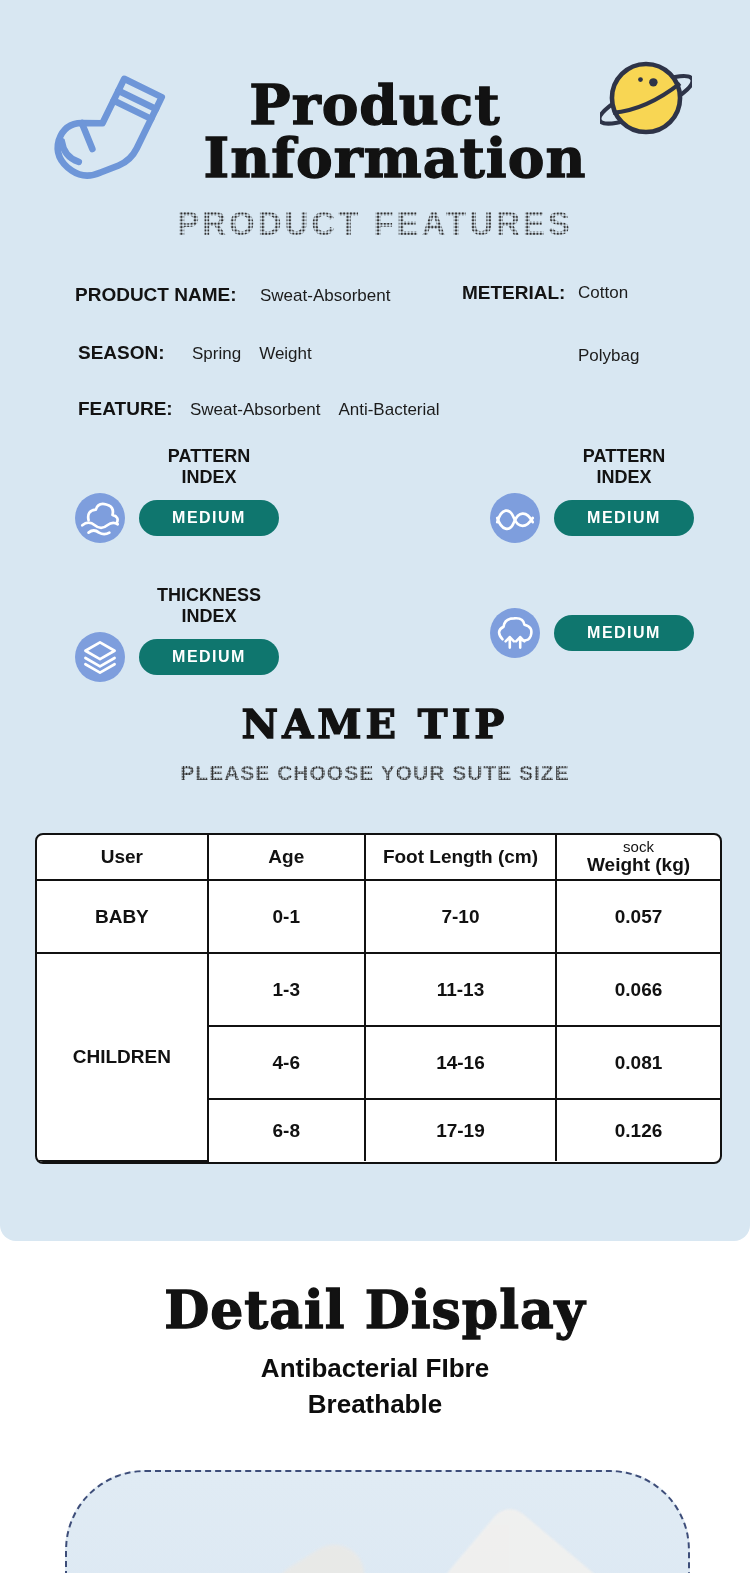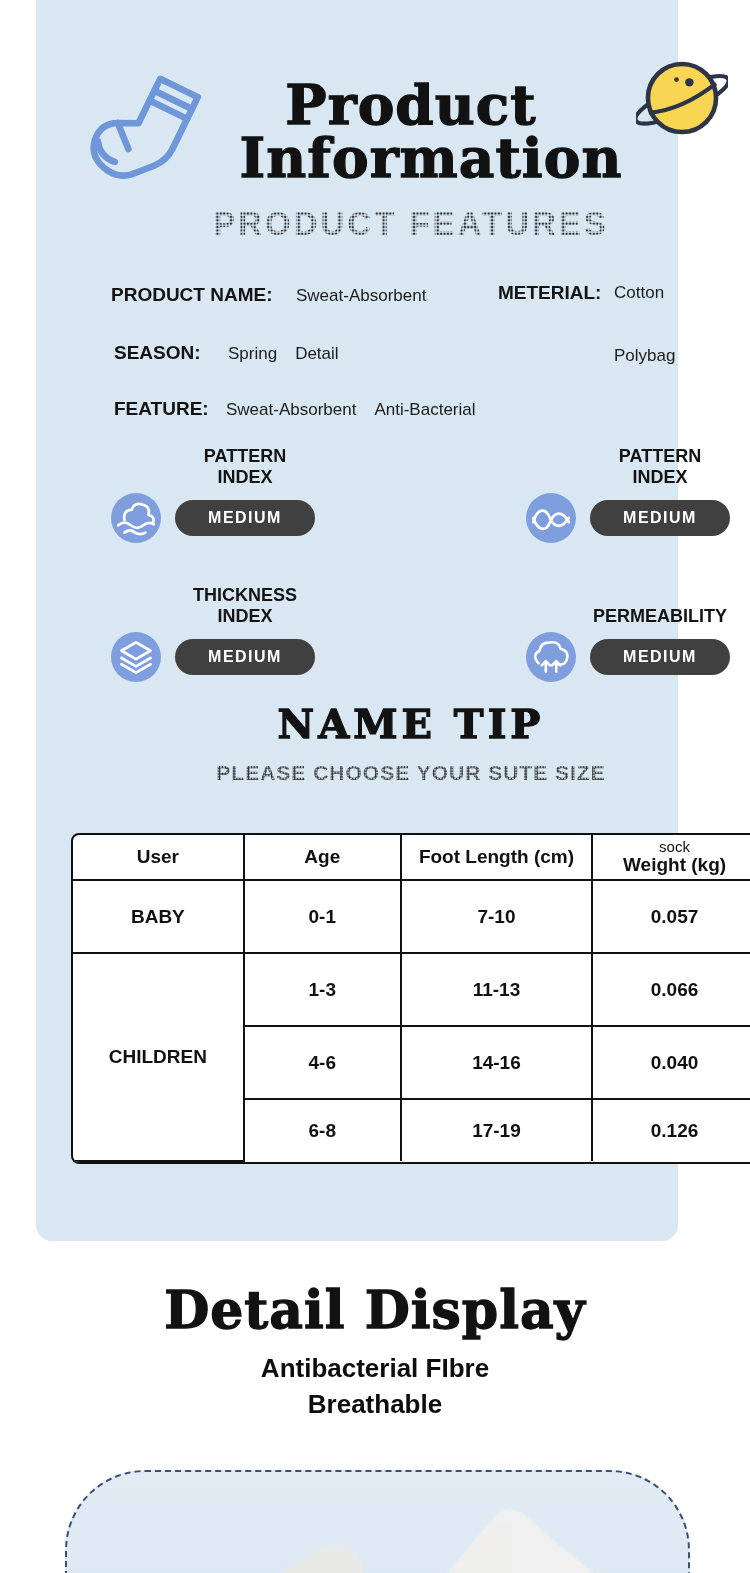--- a/index.html
+++ b/index.html
@@ -6,24 +6,23 @@
   .page{
     position:relative;
     width:750px;height:1573px;
     overflow:hidden;
     background:#ffffff;
     font-family:"Liberation Sans",sans-serif;
     color:#121212;
   }
   
   .blue-area{
-    position:absolute;left:0;top:0;width:642px;height:1241px;
+    position:absolute;left:0;top:0;width:750px;height:1241px;
     background:#d8e7f2;
     border-radius:0 0 16px 16px;
-    margin-left:36px;
   }
   .fat-serif{
     font-family:"DejaVu Serif",serif;
     font-weight:700;
     -webkit-text-stroke:1.3px #121212;
     color:#121212;
   }
   .hero-title{
     position:absolute;left:0;top:78px;width:750px;
     text-align:center;font-size:55px;line-height:53px;letter-spacing:1px;
@@ -61,21 +60,21 @@
   .badge{display:grid;grid-template-columns:50px 140px;column-gap:14px;}
   .badge-title{
     grid-column:2;align-self:end;
     min-height:44px;display:flex;flex-direction:column;justify-content:flex-end;
     text-align:center;font-size:18px;line-height:21px;font-weight:700;color:#131313;
     margin-bottom:5px;white-space:nowrap;
   }
   .badge-icon{grid-column:1;align-self:center;width:50px;height:50px;}
   .pill{
     grid-column:2;align-self:center;
-    height:36px;border-radius:18px;background:#404040;
+    height:36px;border-radius:18px;background:#0f766e;
     display:flex;align-items:center;justify-content:center;
     color:#ffffff;font-size:16px;font-weight:600;letter-spacing:1.5px;
   }
   
   .sizetip-title{
     position:absolute;left:0;top:700px;width:750px;
     text-align:center;font-size:40px;letter-spacing:4px;
   }
   
   .table-wrap{
@@ -160,21 +159,21 @@
     <div class="dotted dotted-big">PRODUCT FEATURES</div>
 
     <div class="specs">
       <span class="spec-label" style="left:75px;top:14px;">PRODUCT NAME:</span>
       <span class="spec-value" style="left:260px;top:16px;">Sweat-Absorbent</span>
       <span class="spec-label" style="left:462px;top:12px;">METERIAL:</span>
       <span class="spec-value" style="left:578px;top:13px;">Cotton</span>
 
       <span class="spec-label" style="left:78px;top:72px;">SEASON:</span>
       <span class="spec-value" style="left:192px;top:74px;">
-        <span class="tok">Spring</span><span class="tok">Detail</span>
+        <span class="tok">Spring</span><span class="tok">Weight</span>
       </span>
       <span class="spec-value" style="left:578px;top:76px;">Polybag</span>
 
       <span class="spec-label" style="left:78px;top:128px;">FEATURE:</span>
       <span class="spec-value" style="left:190px;top:130px;">
         <span class="tok">Sweat-Absorbent</span><span class="tok">Anti-Bacterial</span>
       </span>
     </div>
 
     <div class="badges">
@@ -226,24 +225,20 @@
               <path d="M24 10 L38 18 L24 26 L10 18 Z"></path>
               <path d="M10 25 L24 33 L38 25"></path>
               <path d="M10 31 L24 39 L38 31"></path>
             </g>
           </svg>
         </div>
         <div class="pill">MEDIUM</div>
       </div>
 
       <div class="badge">
-        <div class="badge-title">
-          <span>PERMEABILITY</span>
-          <span></span>
-        </div>
         <div class="badge-icon">
           <svg viewBox="0 0 48 48" width="50" height="50">
             <circle cx="24" cy="24" r="24" fill="#7e9edd"></circle>
             <g fill="none" stroke="#ffffff" stroke-width="2.5" stroke-linecap="round" stroke-linejoin="round">
               <path d="M12 30 Q5 22 13 18 Q14 10 23 10 Q32 9 33 16 Q42 18 39 27 Q37 32 31 31"></path>
               <path d="M19 38 V28 M19 28 L15 32 M19 28 L23 32"></path>
               <path d="M29 38 V28 M29 28 L25 32 M29 28 L33 32"></path>
             </g>
           </svg>
         </div>
@@ -274,21 +269,21 @@
         </tr>
         <tr class="r2">
           <td rowspan="3">CHILDREN</td>
           <td>1-3</td>
           <td>11-13</td>
           <td>0.066</td>
         </tr>
         <tr class="r3">
           <td>4-6</td>
           <td>14-16</td>
-          <td>0.040</td>
+          <td>0.081</td>
         </tr>
         <tr class="r4">
           <td>6-8</td>
           <td>17-19</td>
           <td>0.126</td>
         </tr>
       </tbody>
         </table>
     </div>
   </section>

